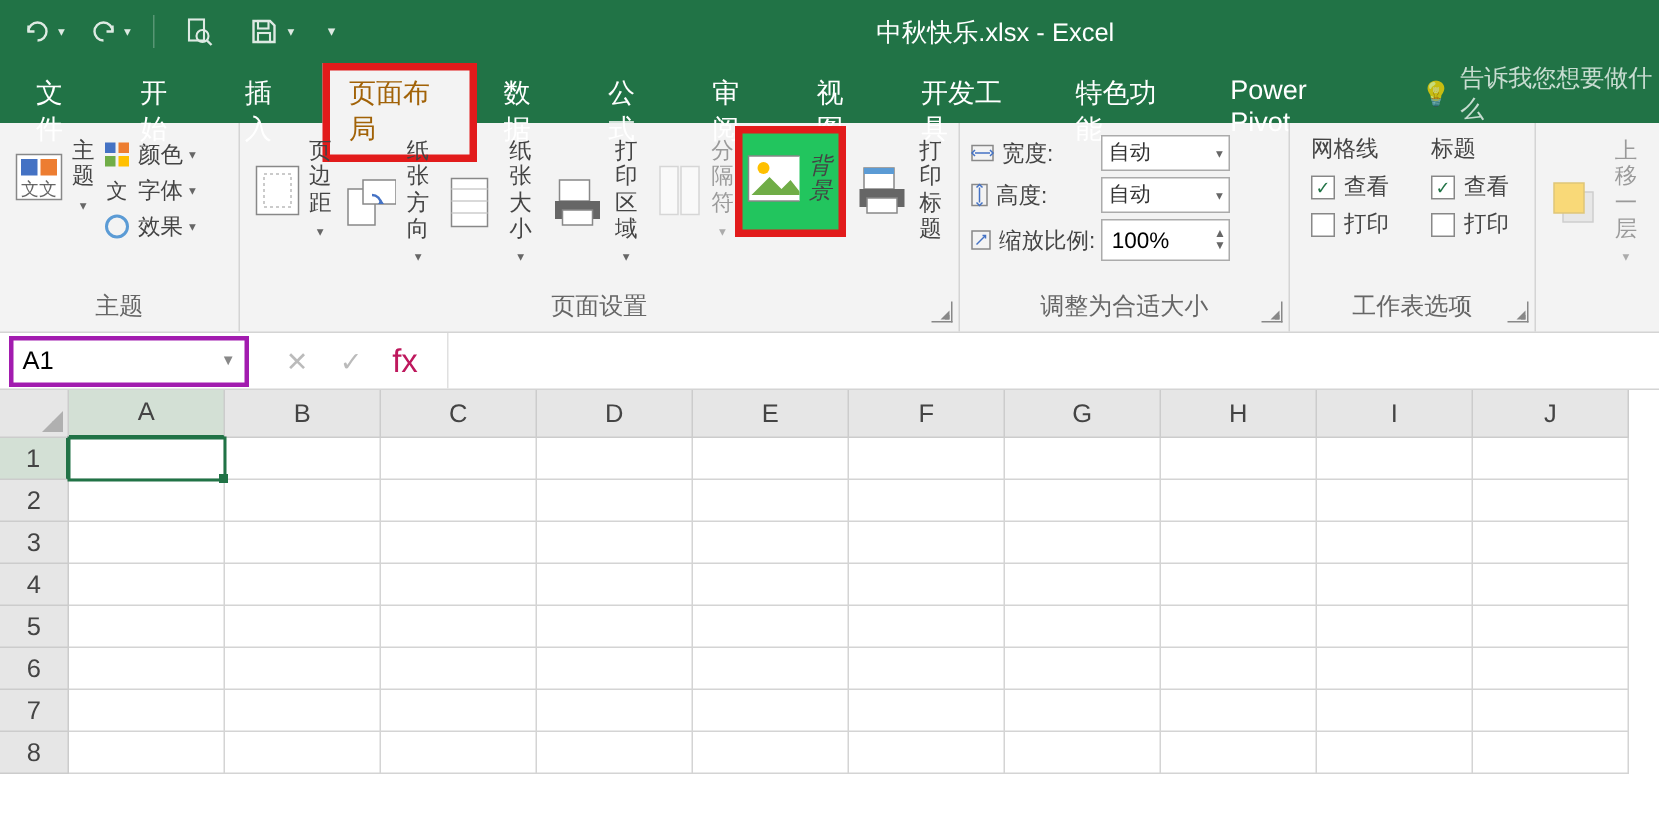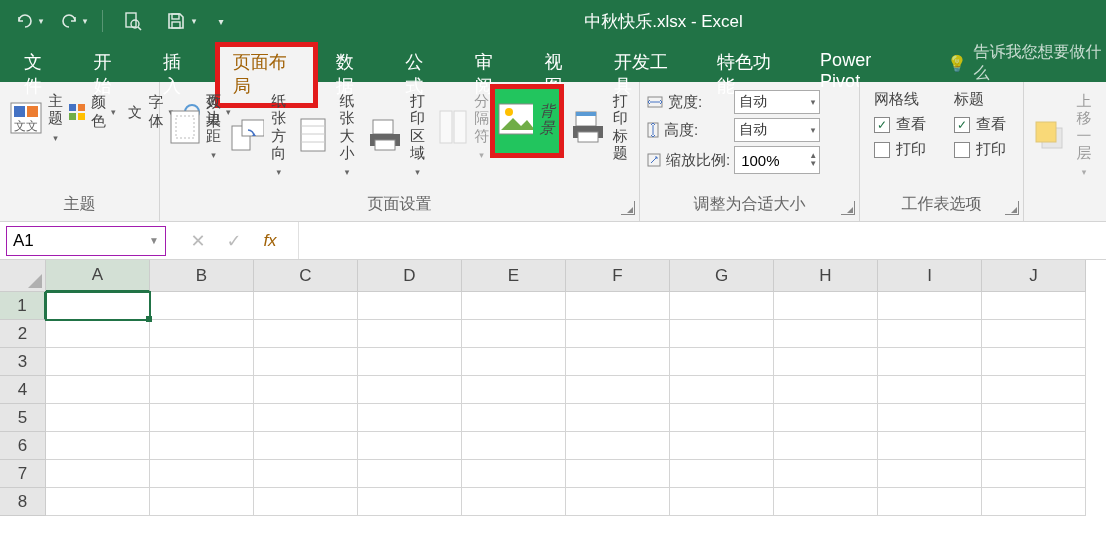--- a/index.html
+++ b/index.html
@@ -27,21 +27,21 @@
   .group-body { flex:1; display:flex; align-items:flex-start; padding: 6px 6px 0 6px; gap:4px; }
   .group-title { text-align:center; font-size:16px; color:#666; padding: 2px 4px 6px 4px; position:relative; }
   .dlg-launch { position:absolute; right:4px; bottom:6px; width:14px; height:14px; border:1px solid #888; border-top:none; border-left:none; }
   .dlg-launch::after { content:""; position:absolute; right:1px; bottom:1px; border:3px solid transparent; border-right-color:#888; border-bottom-color:#888; }
   
   .big-btn { display:flex; flex-direction:row; align-items:center; justify-content:flex-start; width:70px; padding:4px 2px; gap:4px; cursor:pointer; }
   .big-btn .icon { width:36px; height:36px; display:flex; align-items:center; justify-content:center; }
   .big-btn .lbl { font-size:15px; color:#444; text-align:center; line-height:1.15; }
   .drop-arrow { font-size:9px; color:#666; }
   
-  .theme-side { display:flex; gap:2px; padding-top:4px;text-align:center; }
+  .theme-side { display:flex; flex-direction:column; gap:2px; padding-top:4px; }
   .mini-row { display:flex; align-items:center; gap:4px; font-size:15px; color:#444; padding:1px 4px; cursor:pointer; }
   .mini-icon { width:20px; height:20px; display:inline-flex; align-items:center; justify-content:center; }
   
   .scale-grid { display:grid; grid-template-columns: auto 1fr; gap:4px 4px; align-items:center; padding-top:2px; }
   .scale-grid .lbl { font-size:15px; color:#444; display:flex; align-items:center; gap:4px; }
   .combo { background:#fff; border:1px solid #ababab; height:24px; width:86px; display:flex; align-items:center; justify-content:space-between; padding:0 4px; font-size:14px; color:#333; }
   .combo .arr { font-size:9px; color:#666; }
   .spin { background:#fff; border:1px solid #ababab; height:28px; width:86px; display:flex; align-items:center; padding:0 2px 0 6px; font-size:15px; }
   .spin .spinctl { margin-left:auto; display:flex; flex-direction:column; line-height:1; font-size:8px; color:#666; }
   
@@ -49,25 +49,25 @@
   .chk-col .hdr { font-size:15px; color:#444; }
   .chk-row { display:flex; align-items:center; gap:6px; font-size:15px; color:#444; }
   .chk { width:16px; height:16px; border:1px solid #888; background:#fff; display:inline-flex; align-items:center; justify-content:center; font-size:12px; color:#217346; }
   
   .disabled .lbl, .disabled svg { opacity:0.5; }
   
   .red-box-btn { border:5px solid #e21b1b; background:#22c55e; width:78px; padding:12px 2px 16px 2px; margin-top:-4px;font-style:italic; }
   
   
   .fbar { height:38px; border-bottom:1px solid #d4d4d4; display:flex; align-items:center; background:#fff; }
-  .name-box { width:160px; border:1px solid #a21caf; margin:2px 0 2px 6px; padding:4px 6px; font-size:17px; display:flex; align-items:center; justify-content:space-between; }
+  .name-box { width:160px; border:3px solid #a21caf; margin:2px 0 2px 6px; padding:4px 6px; font-size:17px; display:flex; align-items:center; justify-content:space-between; }
   .name-box .arr { font-size:10px; color:#888; }
   .fsec { display:flex; align-items:center; gap:0; padding-left:14px; }
   .fsec-btn { width:36px; height:30px; display:flex; align-items:center; justify-content:center; color:#bbb; font-size:18px; }
-  .fx { font-style:italic; color:#a16207; font-size:17px; }
+  .fx { color:#be185d; font-size:22px; }
   .finput { flex:1; height:100%; border-left:1px solid #e0e0e0; margin-left:10px; padding:0 6px; }
   
   
   .grid { display:grid; grid-template-columns: 46px repeat(10, 104px); }
   .colhdr, .rowhdr, .corner { background:#e6e6e6; border-right:1px solid #ccc; border-bottom:1px solid #ccc; display:flex; align-items:center; justify-content:center; font-size:17px; color:#444; }
   .corner { height:32px; position:relative; }
   .corner::after { content:""; position:absolute; right:3px; bottom:3px; border:7px solid transparent; border-right-color:#b0b0b0; border-bottom-color:#b0b0b0; }
   .colhdr { height:32px; }
   .colhdr.sel { background:#d3e0d5; border-bottom:2px solid #217346; }
   .rowhdr { height:28px; }

